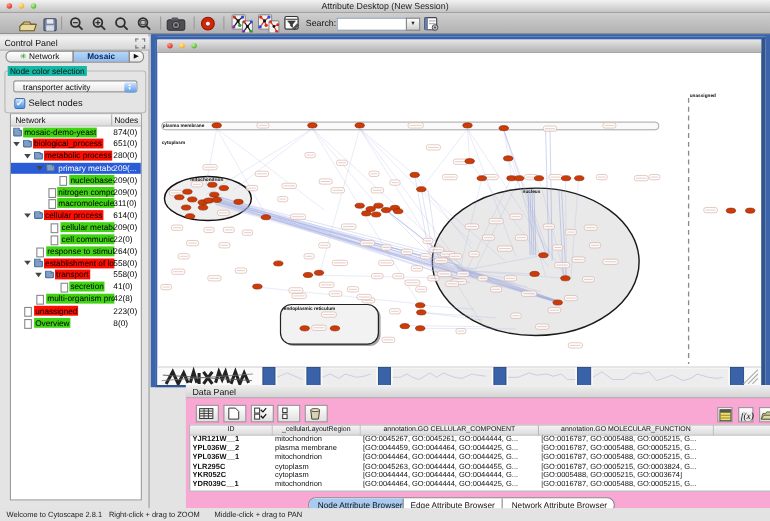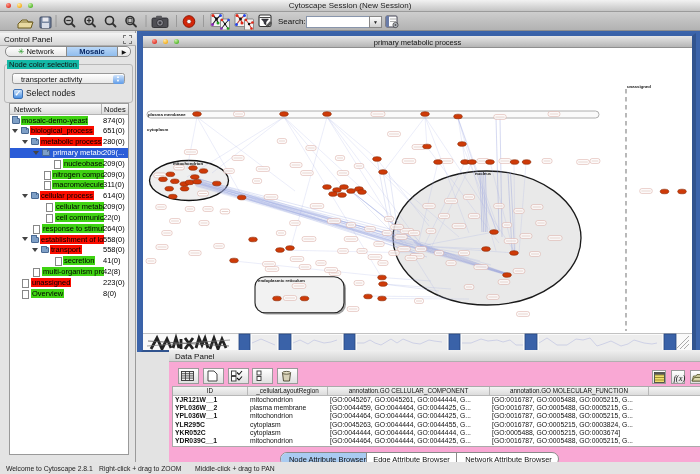--- a/index.html
+++ b/index.html
@@ -71,21 +71,21 @@
 .btab{position:absolute;top:0;height:14px;font-size:7.5px;color:#111;text-align:center;line-height:13px;box-sizing:border-box;}
 #status{left:0;top:462px;width:700px;height:12px;position:absolute;background:#e3e3e3;}
 #status span{position:absolute;top:3px;font-size:6.8px;color:#222;}
 </style>
 </head>
 <body>
 <div id="titlebar">
   <div class="tl" style="left:6px;background:radial-gradient(circle at 35% 30%,#ff9a8a,#e2372b 70%);"></div>
   <div class="tl" style="left:17px;background:radial-gradient(circle at 35% 30%,#ffe9a8,#f5b01e 70%);"></div>
   <div class="tl" style="left:28px;background:radial-gradient(circle at 35% 30%,#c8f0a8,#57ba2f 70%);"></div>
-  <div class="title">Cytoscape Session (New Session)</div>
+  <div class="title">Attribute Desktop (New Session)</div>
 </div>
 <div id="toolbar">
   <svg width="700" height="18" style="position:absolute;left:0;top:0">
 <path d="M18 12 L22 8 L27 8 L28 10 L33 10 L31 16 L18 16 Z" fill="#e8d9a0" stroke="#6b5a1e" stroke-width="1"></path>
 <path d="M18 12 L20 10 L32 10" fill="none" stroke="#6b5a1e" stroke-width="0.8"></path>
 <rect x="40" y="5" width="11" height="11" rx="1" fill="#7888a2" stroke="#3a4660" stroke-width="1"></rect>
 <rect x="42.5" y="5.5" width="6" height="4" fill="#e8e8ee"></rect>
 <rect x="42" y="11" width="7" height="5" fill="#d8dde8"></rect>
 <line x1="89" y1="2" x2="89" y2="16" stroke="#999" stroke-width="0"></line>
 <circle cx="68.5" cy="8.5" r="4.0" fill="none" stroke="#2e2e2e" stroke-width="1.6"></circle>
@@ -276,21 +276,20 @@
         <span class="val" style="">8(0)</span>
       </div>
   </div>
 </div>
 <div id="mdi">
   <div id="iwin">
     <div id="ititle">
       <div class="tl" style="left:9px;top:3px;background:radial-gradient(circle at 35% 30%,#ff9a8a,#e2372b 70%);"></div>
       <div class="tl" style="left:20px;top:3px;background:radial-gradient(circle at 35% 30%,#ffe9a8,#f5b01e 70%);"></div>
       <div class="tl" style="left:31px;top:3px;background:radial-gradient(circle at 35% 30%,#c8f0a8,#57ba2f 70%);"></div>
-      <div class="t">primary metabolic process</div>
     </div>
     <div id="netwrap">
 <svg id="netsvg" width="549" height="286">
 <rect x="4" y="63" width="452" height="7" rx="3.5" fill="#fafafa" stroke="#9a9a9a" stroke-width="0.8"></rect>
 <ellipse cx="46" cy="132.5" rx="39.5" ry="20" fill="#efefef" stroke="#111" stroke-width="1.3"></ellipse>
 <ellipse cx="344" cy="190" rx="94" ry="67" fill="#e9e9e9" stroke="#1a1a1a" stroke-width="1.3"></ellipse>
 <rect x="114" y="230.5" width="89" height="36" rx="10" fill="#555" fill-opacity="0.55"></rect>
 <rect x="112" y="228.8" width="89" height="36" rx="10" fill="#f2f2f2" stroke="#222" stroke-width="1.1"></rect>
 <line x1="483" y1="41" x2="483" y2="283" stroke="#8a8a8a" stroke-width="1.2" stroke-dasharray="4.5,3.5"></line>
 <line x1="53.7" y1="130.7" x2="262.0" y2="185.0" stroke="#a4aee2" stroke-width="0.55" stroke-opacity="0.6"></line>

